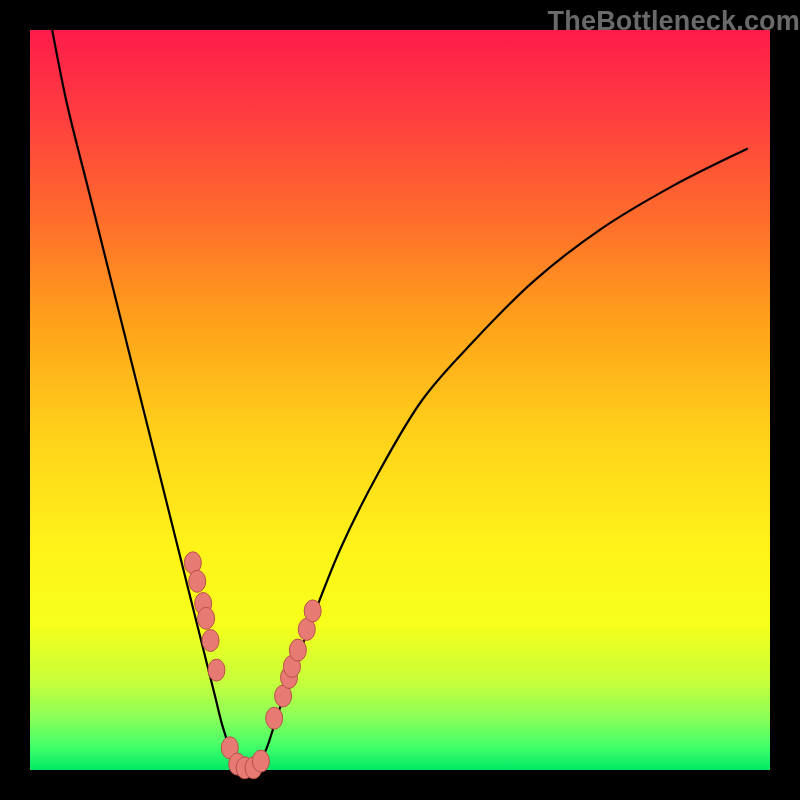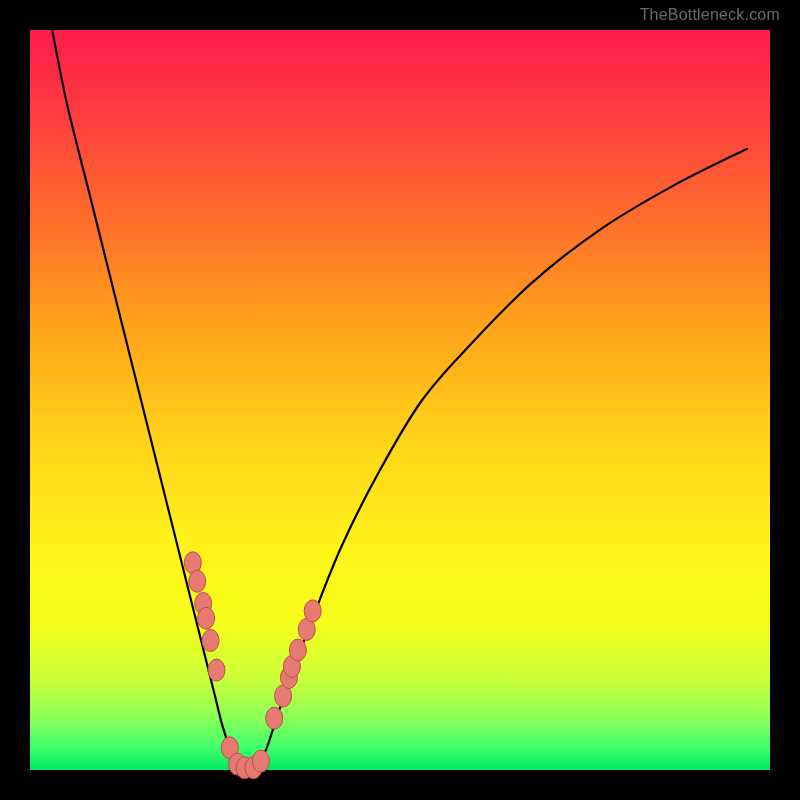--- a/index.html
+++ b/index.html
@@ -33,24 +33,24 @@
       #f7ff1a 80%,
       #c8ff3a 88%,
       #8aff5a 93%,
       #3fff6a 97%,
       #00e865 100%
     );
   }
   .watermark {
     position: absolute;
     top: 6px;
-    right: 20px;
+    right: 0;
     color: #6a6a6a;
-    font-size: 16px;
-    font-weight: 400;
+    font-size: 27px;
+    font-weight: 700;
     letter-spacing: 0.2px;
     user-select: none;
   }
   svg.curve {
     position: absolute;
     left: 0;
     top: 0;
     width: 740px;
     height: 740px;
     overflow: visible;

